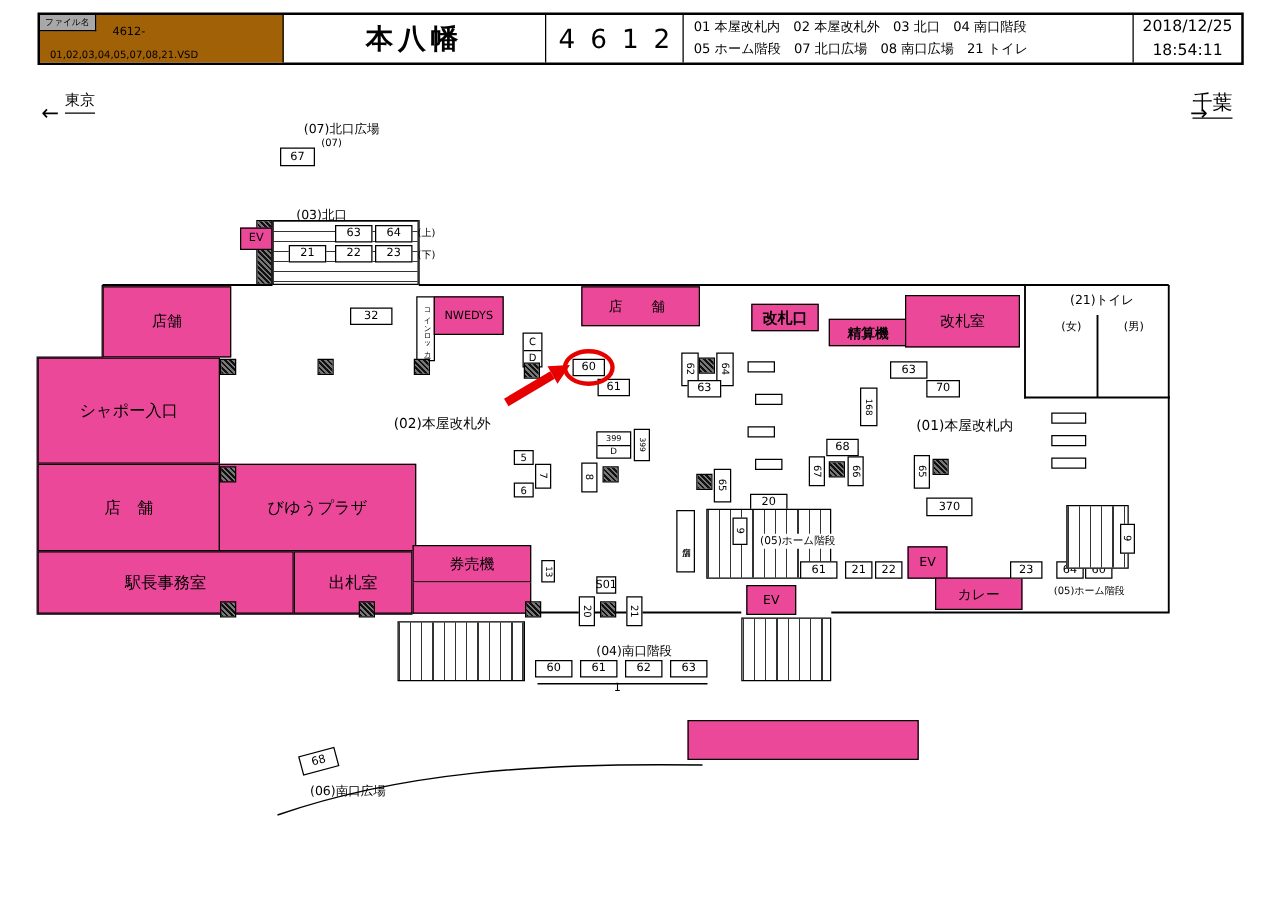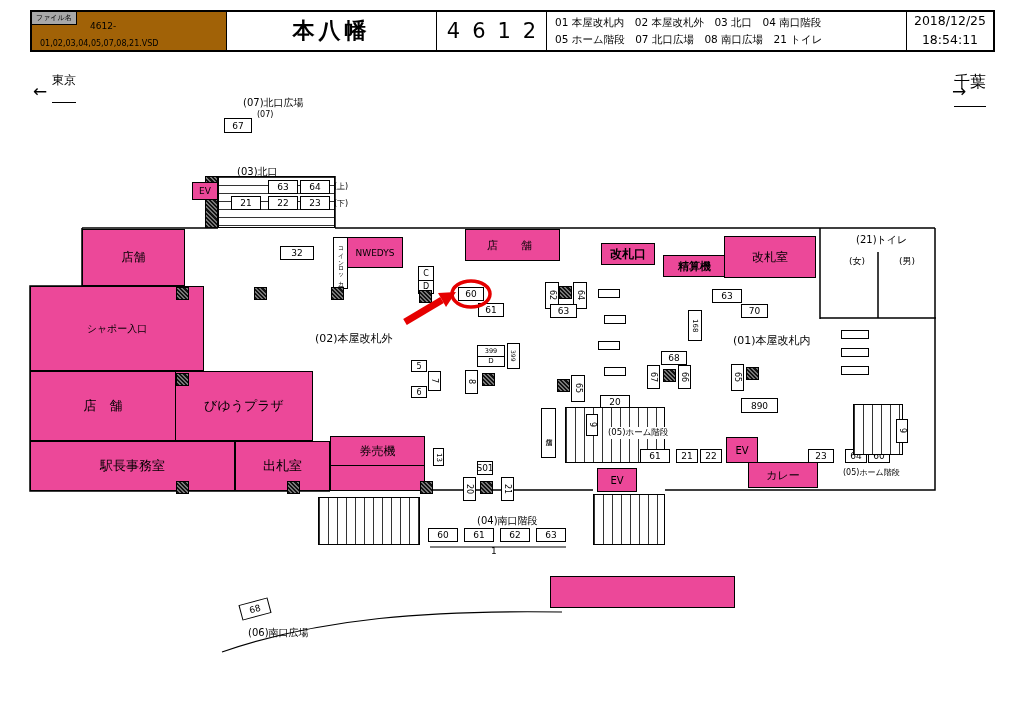--- a/index.html
+++ b/index.html
@@ -29,21 +29,21 @@
   .cbox>div{flex:1;display:flex;align-items:center;justify-content:center}
   .cbox>div+div{border-top:1px solid #000}
   .pillar{position:absolute;width:13px;height:13px;border:1px solid #000;
     background:repeating-linear-gradient(45deg,#111 0 1.5px,#777 1.5px 3px)}
   .pillar.tall{width:13px;height:52px}
   .stairs-v{position:absolute;border:1.5px solid #000;background-color:#fff;
     background-image:repeating-linear-gradient(to right,#333 0 1px,transparent 1px 9px)}
   .stairs-h{position:absolute;border:1px solid #000;background-color:#fff;
     background-image:repeating-linear-gradient(to bottom,#333 0 1px,transparent 1px 8px)}
   .bar{position:absolute;border:1px solid #000;background:#fff}
-  .underlined{border-bottom:1px solid #000;padding-bottom:13px}
+  .underlined{border-bottom:1px solid #000;padding-bottom:1px}
   svg.layer{position:absolute;left:0;top:0;pointer-events:none}
 </style>
 </head>
 <body>
 
 <div class="hdr">
   <div class="hcell h-file">
     <div class="file-label">ファイル名</div>
     <div class="file-code">4612-</div>
     <div class="file-name">01,02,03,04,05,07,08,21.VSD</div>
@@ -89,23 +89,23 @@
 <div class="room thin" style="left:192px;top:182px;width:26px;height:18px;font-size:9px">EV</div>
 <div class="nbox" style="left:268px;top:180px;width:30px">63</div>
 <div class="nbox" style="left:300px;top:180px;width:30px">64</div>
 <div class="lbl" style="left:334px;top:181px;font-size:8px">(上)</div>
 <div class="nbox" style="left:231px;top:196px;width:30px">21</div>
 <div class="nbox" style="left:268px;top:196px;width:30px">22</div>
 <div class="nbox" style="left:300px;top:196px;width:30px">23</div>
 <div class="lbl" style="left:334px;top:198px;font-size:8px">(下)</div>
 
 <div class="room" style="left:82px;top:229px;width:103px;height:57px">店舗</div>
-<div class="room" style="left:30px;top:286px;width:174px;height:85px;font-size:10px">シャポー入口</div>
+<div class="room" style="left:30px;top:286px;width:146px;height:85px;font-size:13px">シャポー入口</div>
 <div class="room" style="left:30px;top:371px;width:146px;height:70px;font-size:13px">店　舗</div>
-<div class="room" style="left:175px;top:371px;width:138px;height:70px;font-size:13px">びゆうプラザ</div>
+<div class="room" style="left:175px;top:371px;width:158px;height:70px;font-size:13px">びゆうプラザ</div>
 <div class="room" style="left:30px;top:441px;width:205px;height:50px;font-size:13px">駅長事務室</div>
 <div class="room" style="left:235px;top:441px;width:95px;height:50px;font-size:13px">出札室</div>
 <div class="room" style="left:330px;top:436px;width:95px;height:30px">券売機</div>
 <div class="room" style="left:330px;top:466px;width:95px;height:25px;border-top:none"></div>
 
 <div class="nbox" style="left:280px;top:246px;width:34px">32</div>
 <div class="vbox upright" style="left:333px;top:237px;width:15px;height:52px;font-size:6px">コインロッカー</div>
 <div class="room thin" style="left:347px;top:237px;width:56px;height:31px;font-size:9px">NWEDYS</div>
 <div class="cbox" style="left:418px;top:266px;width:16px;height:28px;font-size:8px">
   <div>C</div>
@@ -156,21 +156,21 @@
 <div class="pillar" style="left:557px;top:379px"></div>
 <div class="vbox" style="left:571px;top:375px;width:14px;height:27px">65</div>
 
 <div class="nbox" style="left:661px;top:351px;width:26px">68</div>
 <div class="vbox" style="left:647px;top:365px;width:13px;height:24px">67</div>
 <div class="pillar" style="left:663px;top:369px"></div>
 <div class="vbox" style="left:678px;top:365px;width:13px;height:24px">66</div>
 
 <div class="vbox" style="left:731px;top:364px;width:13px;height:27px">65</div>
 <div class="pillar" style="left:746px;top:367px"></div>
-<div class="nbox" style="left:741px;top:398px;width:37px;height:15px">890</div>
+<div class="nbox" style="left:741px;top:398px;width:37px;height:15px">370</div>
 <div class="nbox" style="left:600px;top:395px;width:30px">20</div>
 
 <div class="bar" style="left:841px;top:330px;width:28px;height:9px"></div>
 <div class="bar" style="left:841px;top:348px;width:28px;height:9px"></div>
 <div class="bar" style="left:841px;top:366px;width:28px;height:9px"></div>
 
 <div class="vbox upright" style="left:541px;top:408px;width:15px;height:50px;font-size:7px">店舗</div>
 <div class="stairs-v" style="left:565px;top:407px;width:100px;height:56px"></div>
 <div class="vbox" style="left:586px;top:414px;width:12px;height:22px">9</div>
 <div class="lbl" style="left:606px;top:427px;font-size:8.5px;background:#fff;padding:0 2px">(05)ホーム階段</div>

